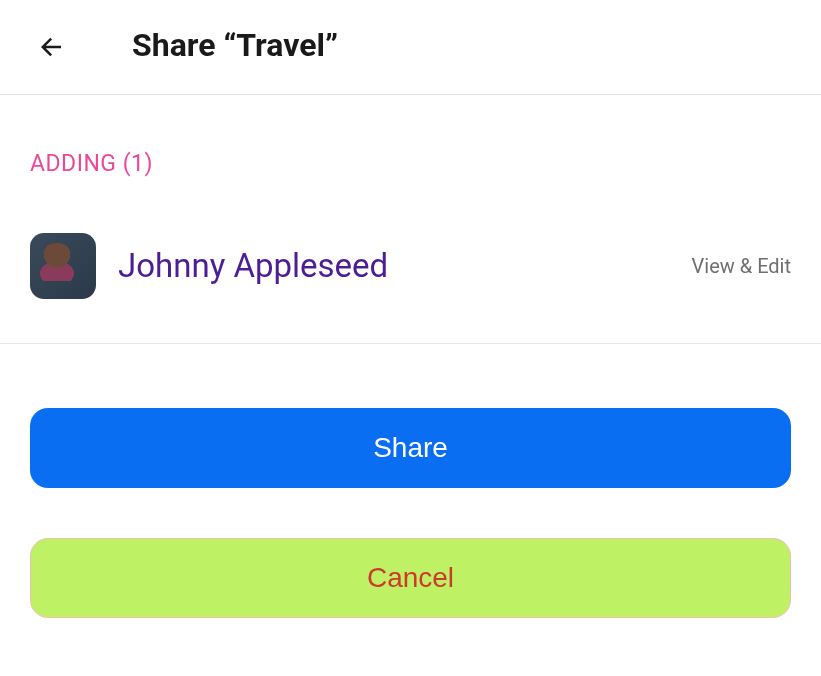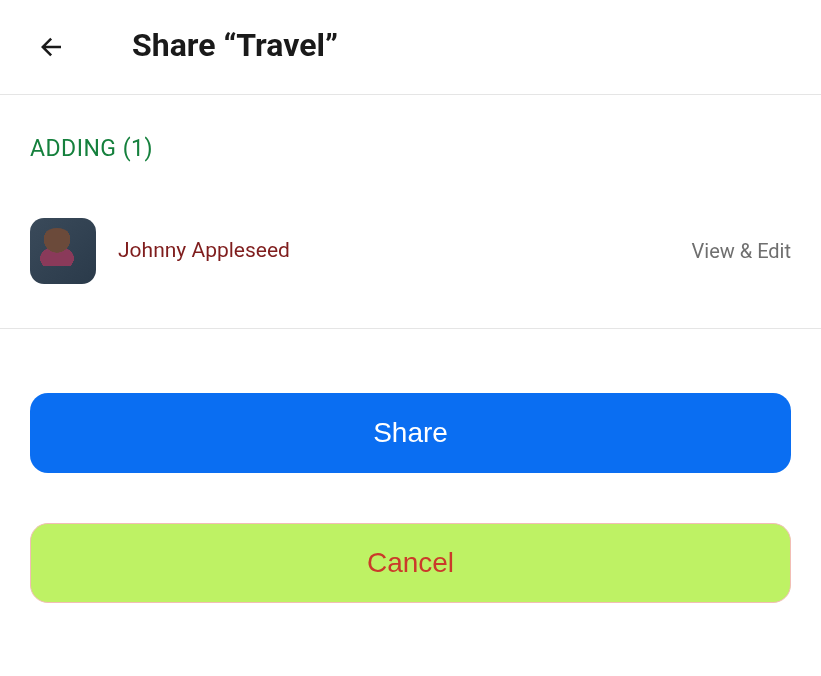--- a/index.html
+++ b/index.html
@@ -38,22 +38,23 @@
       font-size: 32px;
       font-weight: 700;
       color: #1a1a1a;
     }
     .section {
       padding: 40px 30px 0 30px;
     }
     .section-header {
       font-size: 23px;
       font-weight: 400;
-      color: #15803d;
+      color: #ec4899;
       letter-spacing: 0.5px;
+      margin-top: 15px;
     }
     .user-list {
       margin-top: 56px;
       padding-bottom: 44px;
       border-bottom: 1px solid #e5e5e5;
       padding-left: 30px;
       padding-right: 30px;
     }
     .user-row {
       display: flex;
@@ -79,23 +80,23 @@
       background: radial-gradient(circle at 50% 30%, #6b4a3a 0%, #6b4a3a 40%, transparent 41%),
                   radial-gradient(ellipse 28px 20px at 50% 80%, #8a3a5a 0%, #8a3a5a 60%, transparent 61%);
       border-radius: 50% 50% 10% 10%;
     }
     .user-info {
       flex: 1;
       display: flex;
       flex-direction: column;
     }
     .user-name {
-      font-size: 21px;
+      font-size: 33px;
       font-weight: 400;
-      color: #7f1d1d;
+      color: #4c1d95;
       line-height: 1.2;
     }
     .user-email {
       font-size: 24px;
       color: #6f6f6f;
       margin-top: 4px;
     }
     .permission {
       font-size: 20px;
       color: #6f6f6f;

